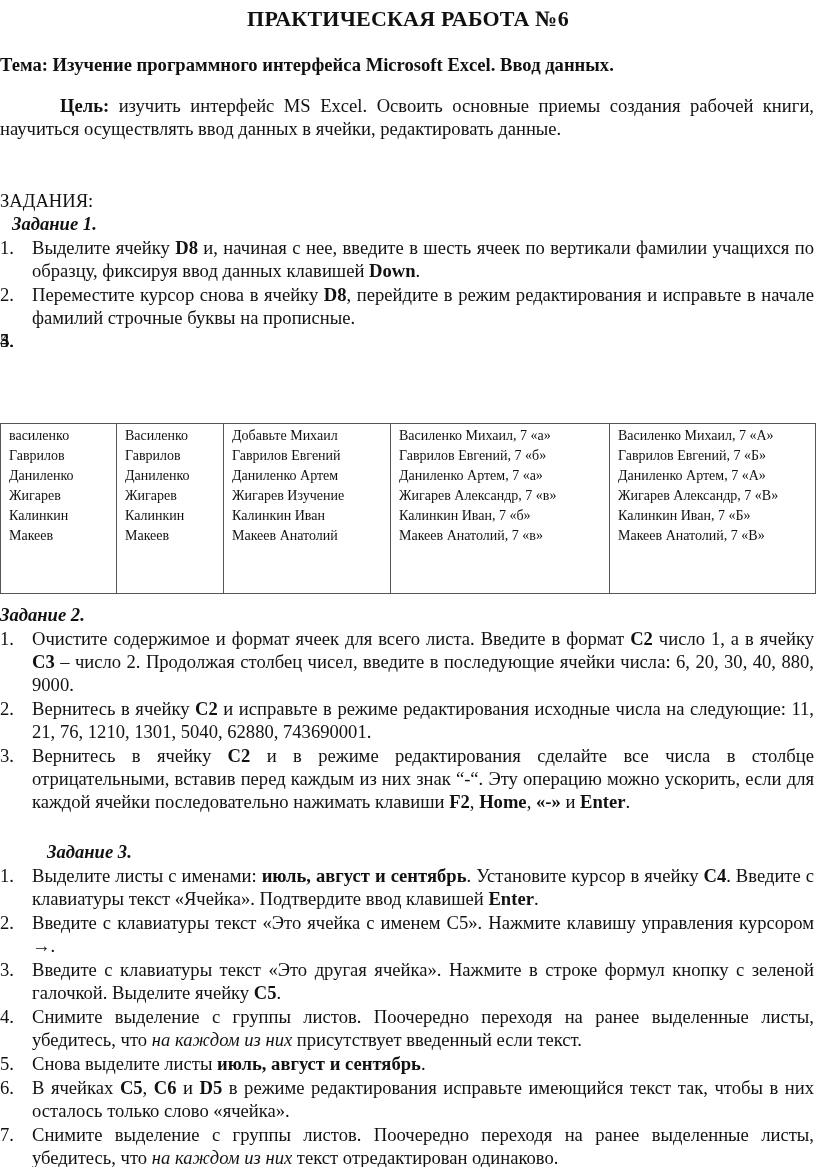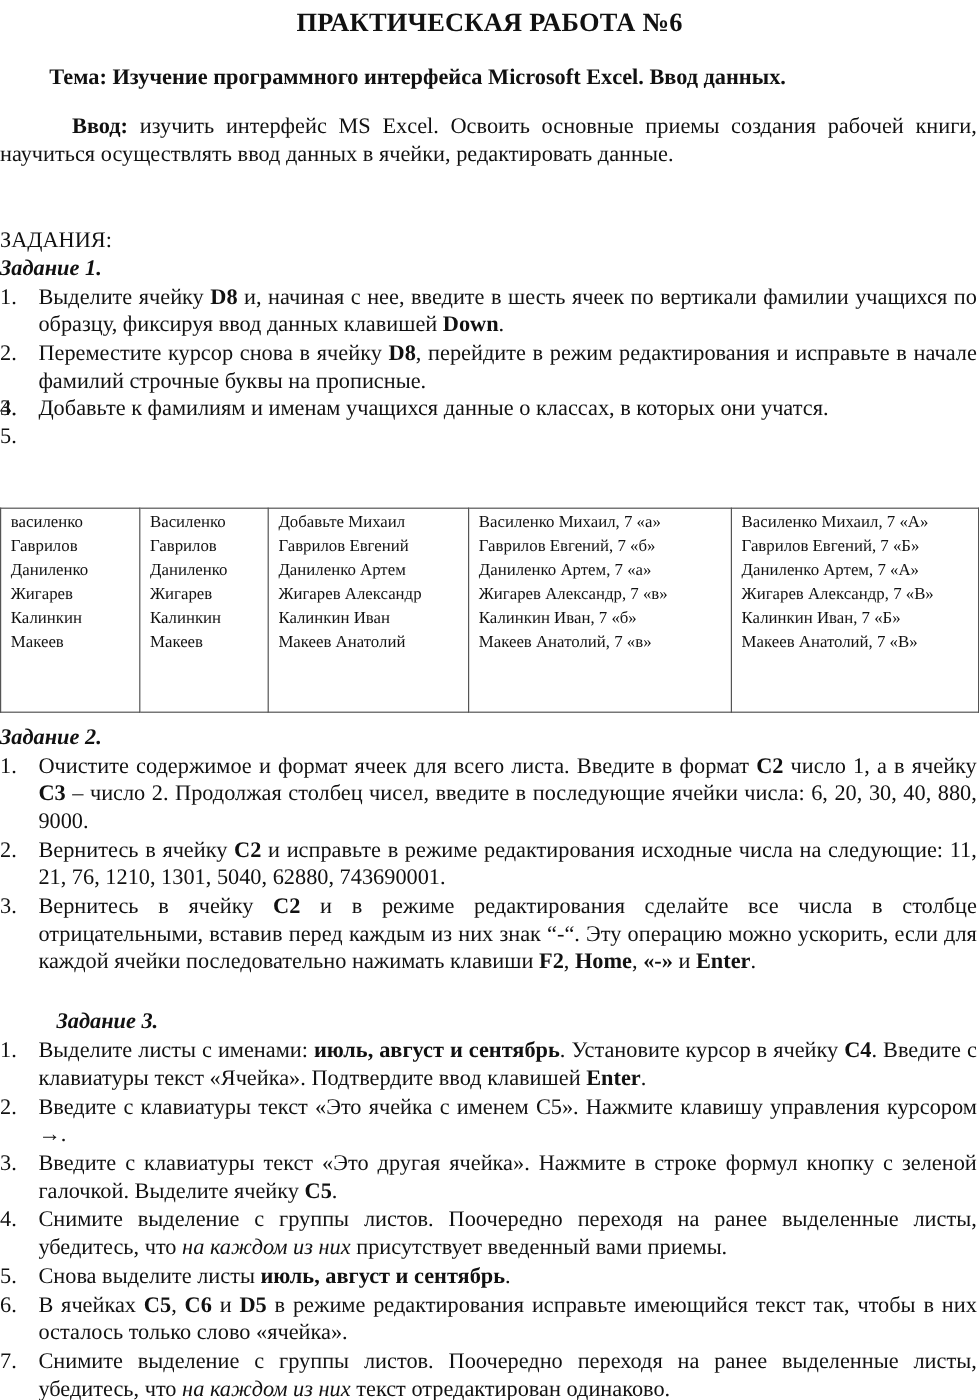--- a/index.html
+++ b/index.html
@@ -7,21 +7,21 @@
       width: 816px; height: 1167px; overflow: hidden; position: relative;
       font-family: "Liberation Serif", serif; color: #111111;
       font-size: 18.6px; line-height: 23px;
     }
     .abs { position: absolute; }
     .title {
       left: 0; width: 816px; top: 6px; text-align: center;
       font-weight: bold; font-size: 22px; line-height: 26px; letter-spacing: 0.2px;
     }
     .topic {
-      left: 0; width: 696px; top: 53px; text-align: center;
+      left: 0; width: 696px; top: 53px; 
       font-weight: bold; font-size: 18.6px; line-height: 23px;
     }
     .goal {
       left: 0; width: 814px; top: 94px; text-align: justify; text-align-last: left;
     }
     .goal .indent { display: inline-block; width: 60px; }
     .tasks-heading { left: 0; top: 189px; }
     .task-title { font-weight: bold; font-style: italic; }
     ol.items { position: absolute; left: 0; width: 814px; margin: 0; padding: 0; list-style: none; }
     ol.items li { position: relative; padding-left: 32px; text-align: justify; text-align-last: left; }
@@ -40,41 +40,40 @@
     }
     .cell-line { display: block; }
   </style>
 </head>
 <body>
 
 <div class="abs title">ПРАКТИЧЕСКАЯ РАБОТА №6</div>
 <div class="abs topic">Тема: Изучение программного интерфейса Microsoft Excel. Ввод данных.</div>
 
 <div class="abs goal">
-  <span class="indent"></span><b>Ввод:</b><span> изучить интерфейс MS Excel. Освоить основные приемы создания рабочей книги, научиться осуществлять ввод данных в ячейки, редактировать данные.</span>
+  <span class="indent"></span><b>Цель:</b><span> изучить интерфейс MS Excel. Освоить основные приемы создания рабочей книги, научиться осуществлять ввод данных в ячейки, редактировать данные.</span>
 </div>
 
 <div class="abs tasks-heading">ЗАДАНИЯ:</div>
 
-<div class="abs task-title" style="left:0; top:212px;">Задание 1.</div>
+<div class="abs task-title" style="left:12px; top:212px;">Задание 1.</div>
 <ol class="items" style="top:236px;">
   <li>
     <span class="num">1.</span>
     <span>Выделите ячейку </span><b>D8</b><span> и, начиная с нее, введите в шесть ячеек по вертикали фамилии учащихся по образцу, фиксируя ввод данных клавишей </span><b>Down</b><span>.</span>
   </li>
   <li style="margin-top:1px;">
     <span class="num">2.</span>
     <span>Переместите курсор снова в ячейку </span><b>D8</b><span>, перейдите в режим редактирования и исправьте в начале фамилий строчные буквы на прописные.</span>
   </li>
   <li>
     <span class="num">3.</span>
   </li>
   <li>
     <span class="num">4.</span>
-    <span>Добавьте к фамилиям и именам учащихся данные о классах, в которых они учатся.</span>
   </li>
   <li>
     <span class="num">5.</span>
   </li>
 </ol>
 
 <table class="names">
   <colgroup>
     <col style="width:116px">
       <col style="width:107px">
@@ -97,21 +96,21 @@
       <span class="cell-line">Гаврилов</span>
       <span class="cell-line">Даниленко</span>
       <span class="cell-line">Жигарев</span>
       <span class="cell-line">Калинкин</span>
       <span class="cell-line">Макеев</span>
     </td>
     <td>
       <span class="cell-line">Добавьте Михаил</span>
       <span class="cell-line">Гаврилов Евгений</span>
       <span class="cell-line">Даниленко Артем</span>
-      <span class="cell-line">Жигарев Александр</span>
+      <span class="cell-line">Жигарев Изучение</span>
       <span class="cell-line">Калинкин Иван</span>
       <span class="cell-line">Макеев Анатолий</span>
     </td>
     <td>
       <span class="cell-line">Василенко Михаил, 7 «а»</span>
       <span class="cell-line">Гаврилов Евгений, 7 «б»</span>
       <span class="cell-line">Даниленко Артем, 7 «а»</span>
       <span class="cell-line">Жигарев Александр, 7 «в»</span>
       <span class="cell-line">Калинкин Иван, 7 «б»</span>
       <span class="cell-line">Макеев Анатолий, 7 «в»</span>
@@ -153,21 +152,21 @@
   <li style="margin-top:1px;">
     <span class="num">2.</span>
     <span>Введите с клавиатуры текст «Это ячейка с именем C5». Нажмите клавишу управления курсором →.</span>
   </li>
   <li style="margin-top:1px;">
     <span class="num">3.</span>
     <span>Введите с клавиатуры текст «Это другая ячейка». Нажмите в строке формул кнопку с зеленой галочкой. Выделите ячейку </span><b>C5</b><span>.</span>
   </li>
   <li style="margin-top:1px;">
     <span class="num">4.</span>
-    <span>Снимите выделение с группы листов. Поочередно переходя на ранее выделенные листы, убедитесь, что </span><i>на каждом из них</i><span> присутствует введенный вами приемы.</span>
+    <span>Снимите выделение с группы листов. Поочередно переходя на ранее выделенные листы, убедитесь, что </span><i>на каждом из них</i><span> присутствует введенный если текст.</span>
   </li>
   <li style="margin-top:1px;">
     <span class="num">5.</span>
     <span>Снова выделите листы </span><b>июль, август и сентябрь</b><span>.</span>
   </li>
   <li style="margin-top:1px;">
     <span class="num">6.</span>
     <span>В ячейках </span><b>C5</b><span>, </span><b>C6</b><span> и </span><b>D5</b><span> в режиме редактирования исправьте имеющийся текст так, чтобы в них осталось только слово «ячейка».</span>
   </li>
   <li style="margin-top:1px;">

